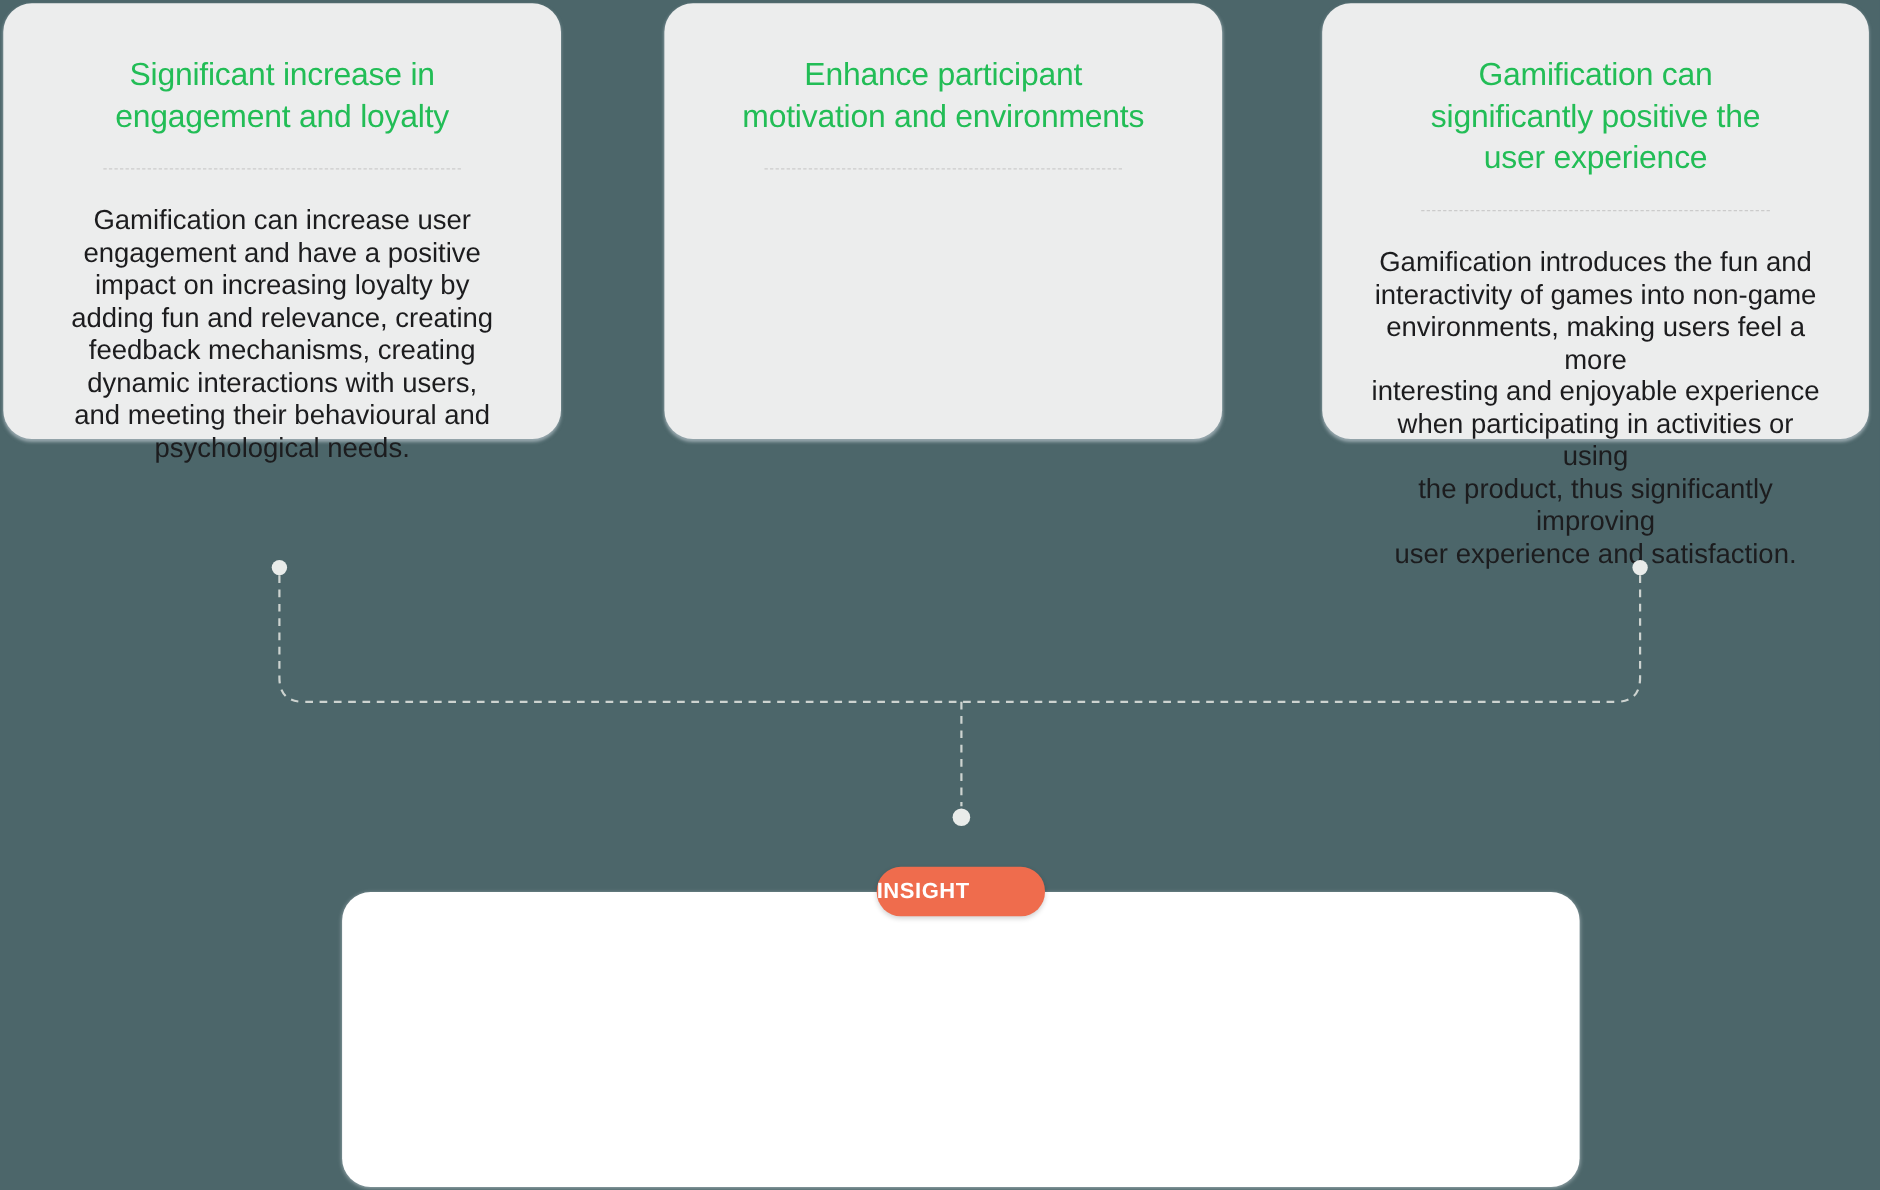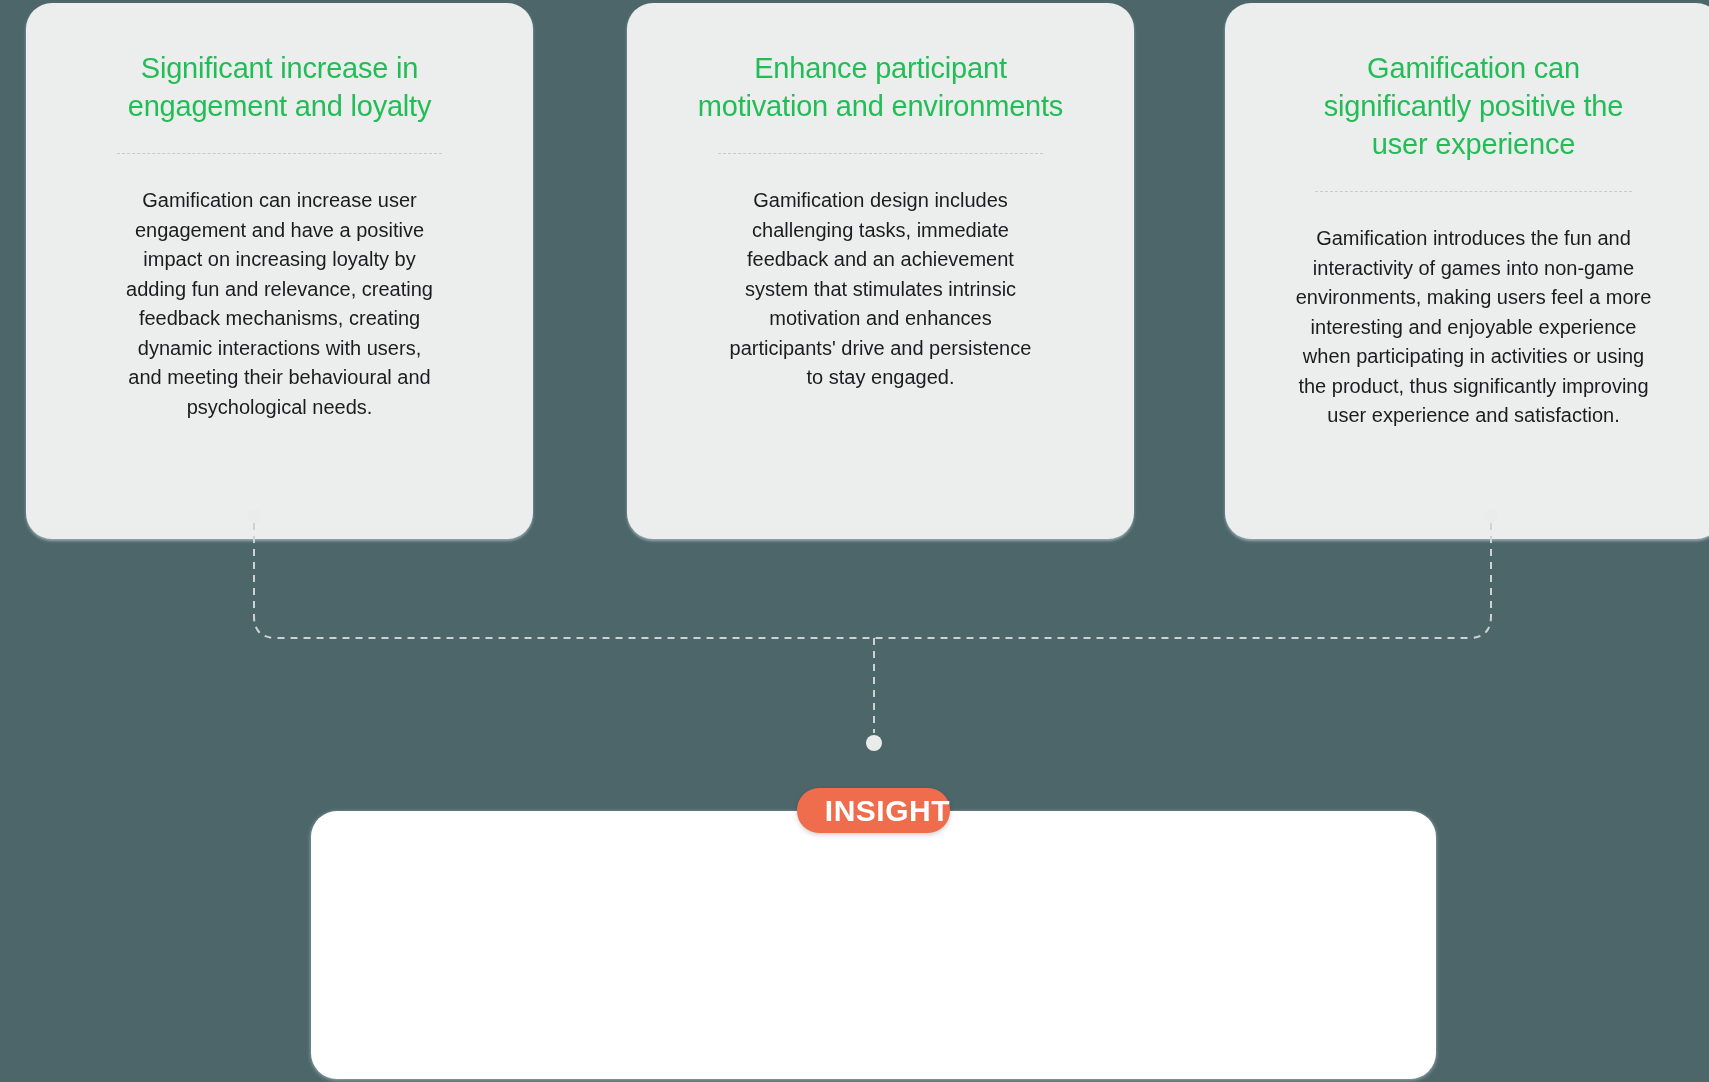--- a/index.html
+++ b/index.html
@@ -2,48 +2,47 @@
 <html style="--background: #4C666A; --card-bg: #ECEDED; --title-green: #22BD56; --body-text: #1C1C1E; --divider: #CBCBCB; --connector: #CDD3D0; --connector-dot: #E9ECEA; --badge-orange: #EF6C4D; --badge-text: #FFFFFF; --panel-bg: #FFFFFF;"><head>
 <meta charset="utf-8">
 <style>
   html,body{margin:0;padding:0;background:var(--background,#4C666A);}
   .canvas{
     position:relative;width:1709px;height:1082px;overflow:hidden;
     background:var(--background,#4C666A);
     font-family:"Liberation Sans","DejaVu Sans",sans-serif;
   }
   .card{
-    position:absolute;top:3px;height:536px;box-sizing:border-box;
+    position:absolute;top:3px;height:396px;box-sizing:border-box;
     background:var(--card-bg,#ECEDED);border-radius:26px;
     padding:46px 40px 0;text-align:center;
     box-shadow:0 2px 3px rgba(214,223,229,.55);
-    margin-left:23px;
   }
   .card-1{left:3px;width:507px;}
   .card-2{left:604px;width:507px;}
   .card-3{left:1202px;width:497px;}
   .card-title{
     margin:0 0 28px;color:var(--title-green,#22BD56);
     font-size:29px;line-height:38px;font-weight:500;letter-spacing:-.2px;
     white-space:pre-line;
   }
   .card-divider{
     border:none;border-top:1px dashed var(--divider,#CBCBCB);
     width:76%;margin:0 auto 32px;height:0;
   }
   .card-body{
     margin:0;color:var(--body-text,#1C1C1E);
-    font-size:20px;line-height:29.5px;white-space:pre-line;
+    font-size:25px;line-height:29.5px;white-space:pre-line;
   }
   .connectors{position:absolute;left:0;top:0;z-index:1;}
   .insight-badge{
     position:absolute;left:797px;top:788px;width:153px;height:45px;
     border-radius:22px;background:var(--badge-orange,#EF6C4D);
-    color:var(--badge-text,#FFFFFF);display:flex;align-items:center;justify-content:flex-end;
-    font-size:30px;font-weight:700;letter-spacing:.5px;
+    color:var(--badge-text,#FFFFFF);display:flex;align-items:center;justify-content:flex-start;
+    font-size:20px;font-weight:700;letter-spacing:.5px;
     box-shadow:0 2px 5px rgba(0,0,0,.18);z-index:3;
   }
   .insight-panel{
     position:absolute;left:311px;top:811px;width:1125px;height:268px;
     background:var(--panel-bg,#FFFFFF);border-radius:26px;
     box-shadow:0 1px 4px rgba(203,212,217,.65);z-index:2;
   }
 </style>
 </head>
 <body>
@@ -61,27 +60,20 @@
 feedback mechanisms, creating
 dynamic interactions with users,
 and meeting their behavioural and
 psychological needs.</p>
   </div>
 
   <div class="card card-2">
     <h2 class="card-title">Enhance participant
 motivation and environments</h2>
     <hr class="card-divider">
-    <p class="card-body">Gamification design includes
-challenging tasks, immediate
-feedback and an achievement
-system that stimulates intrinsic
-motivation and enhances
-participants' drive and persistence
-to stay engaged.</p>
   </div>
 
   <div class="card card-3">
     <h2 class="card-title">Gamification can
 significantly positive the
 user experience</h2>
     <hr class="card-divider">
     <p class="card-body">Gamification introduces the fun and
 interactivity of games into non-game
 environments, making users feel a more

